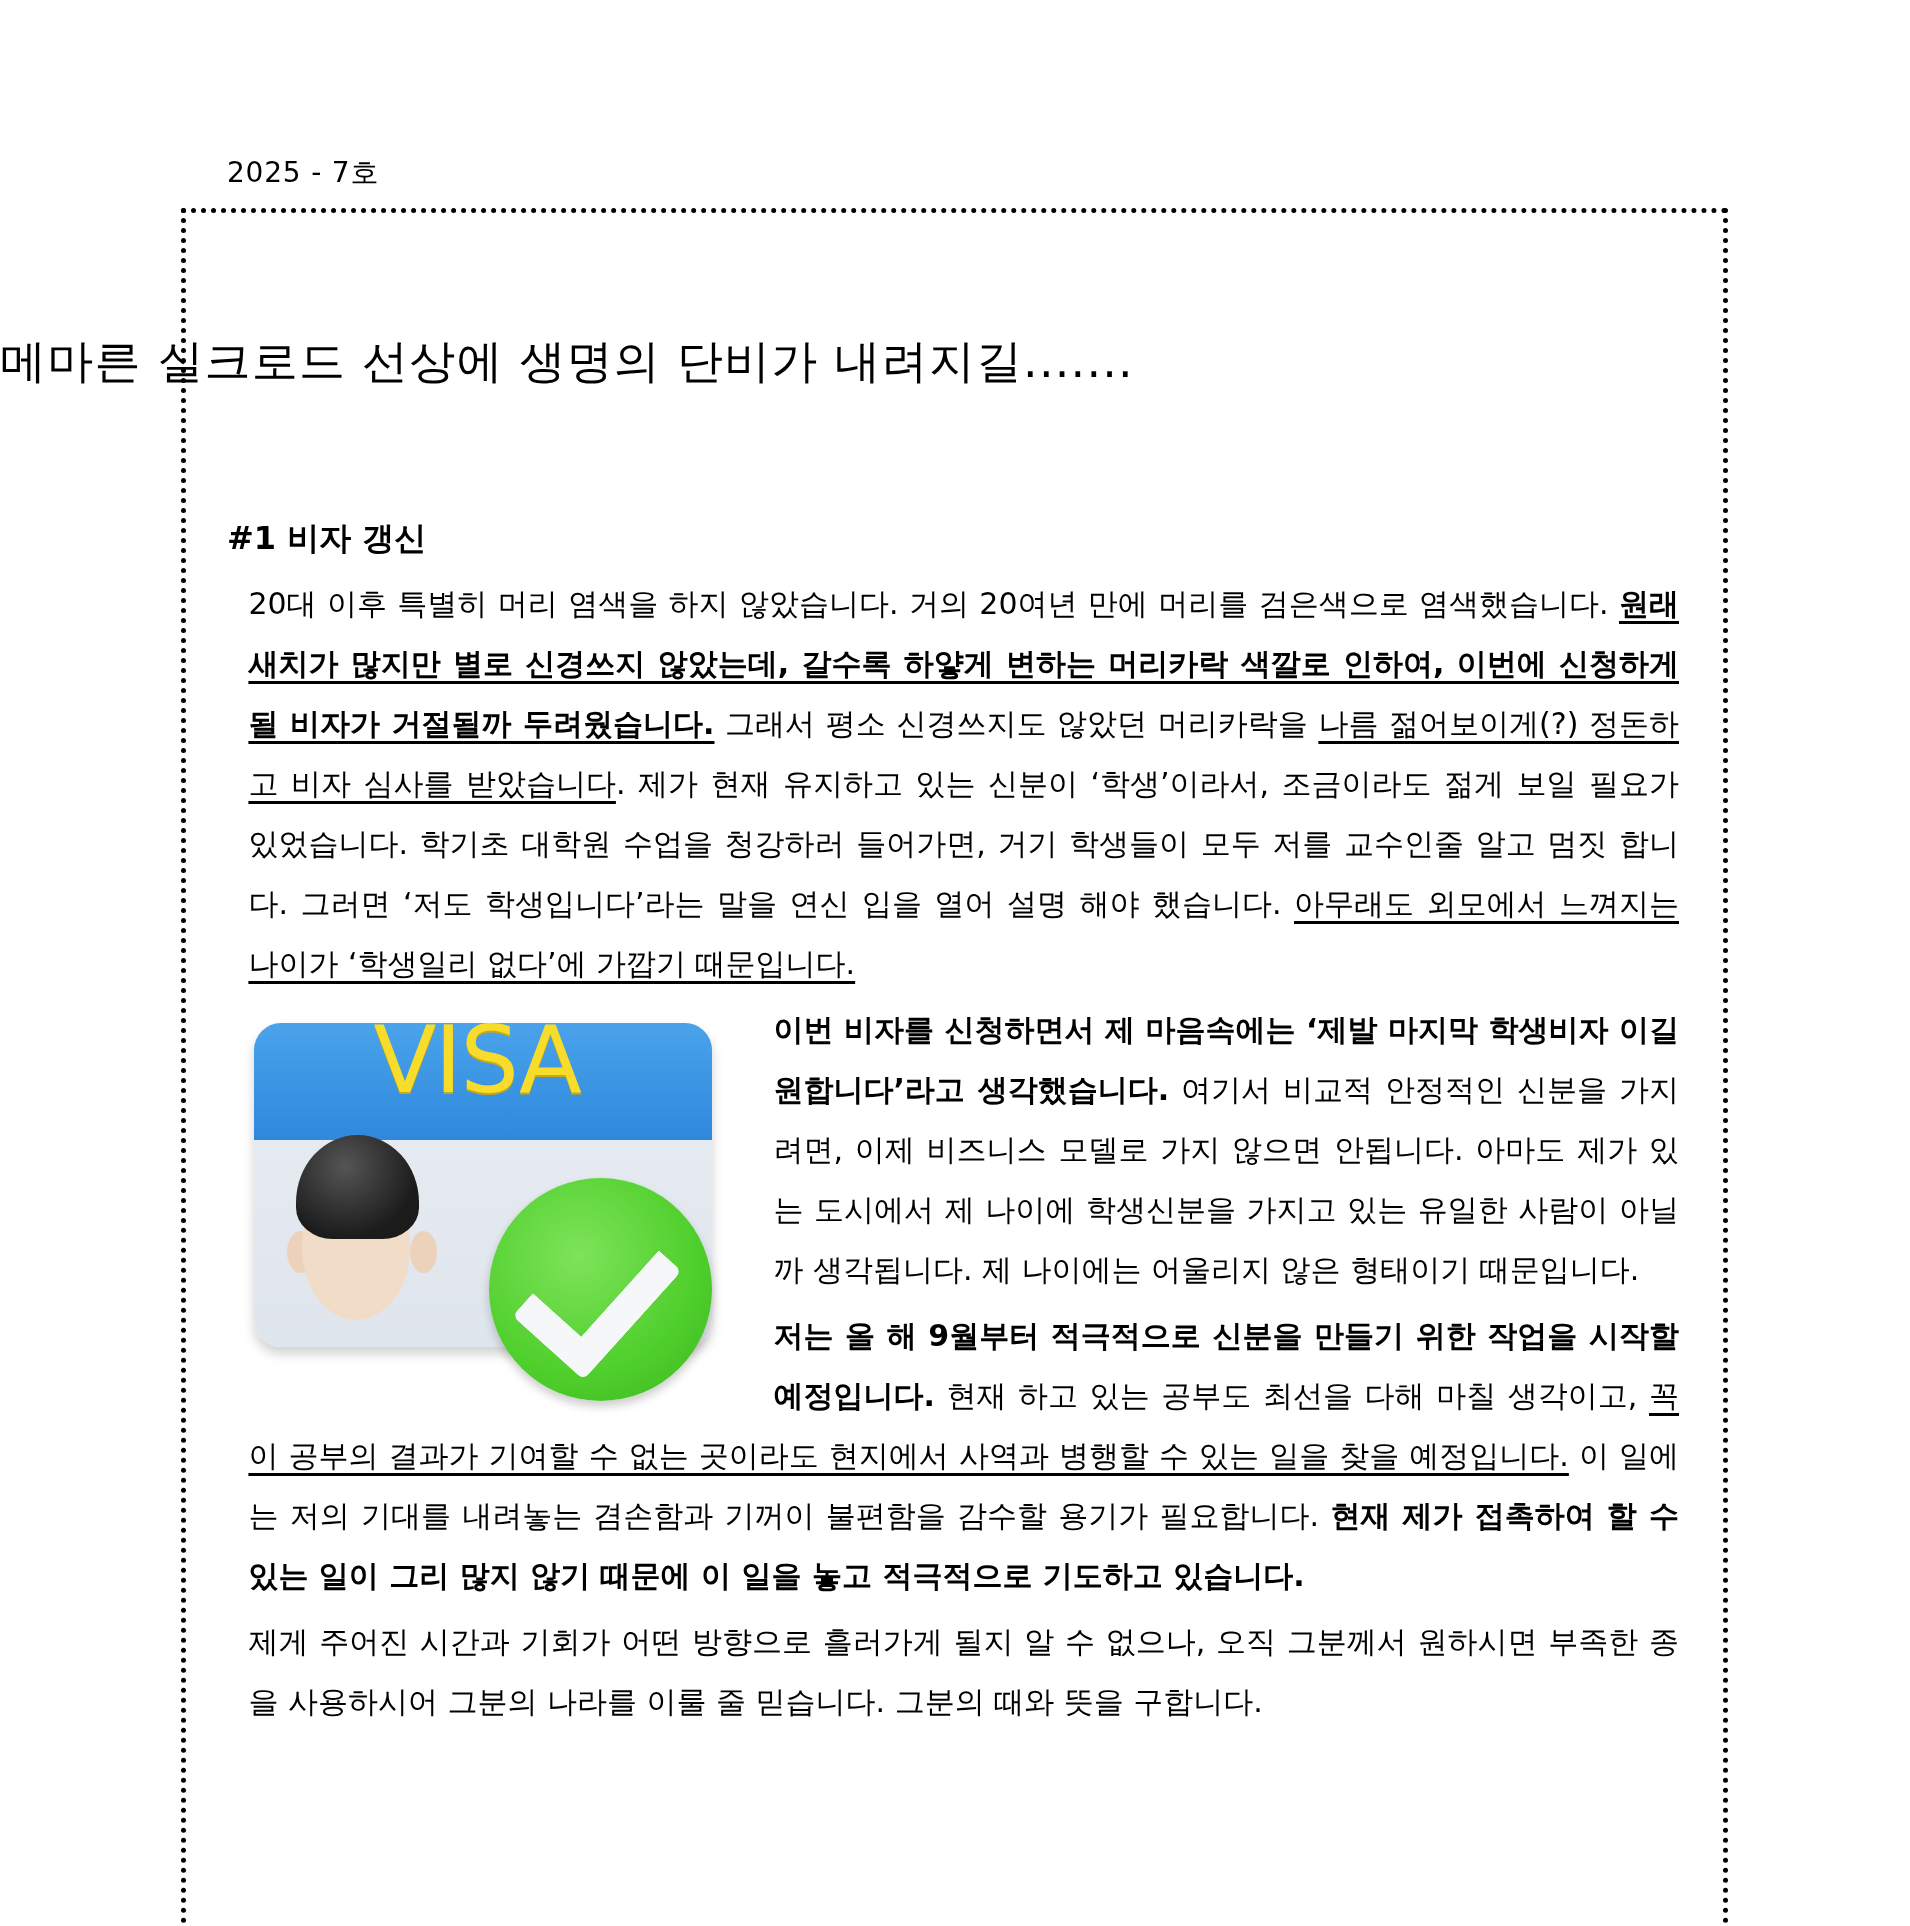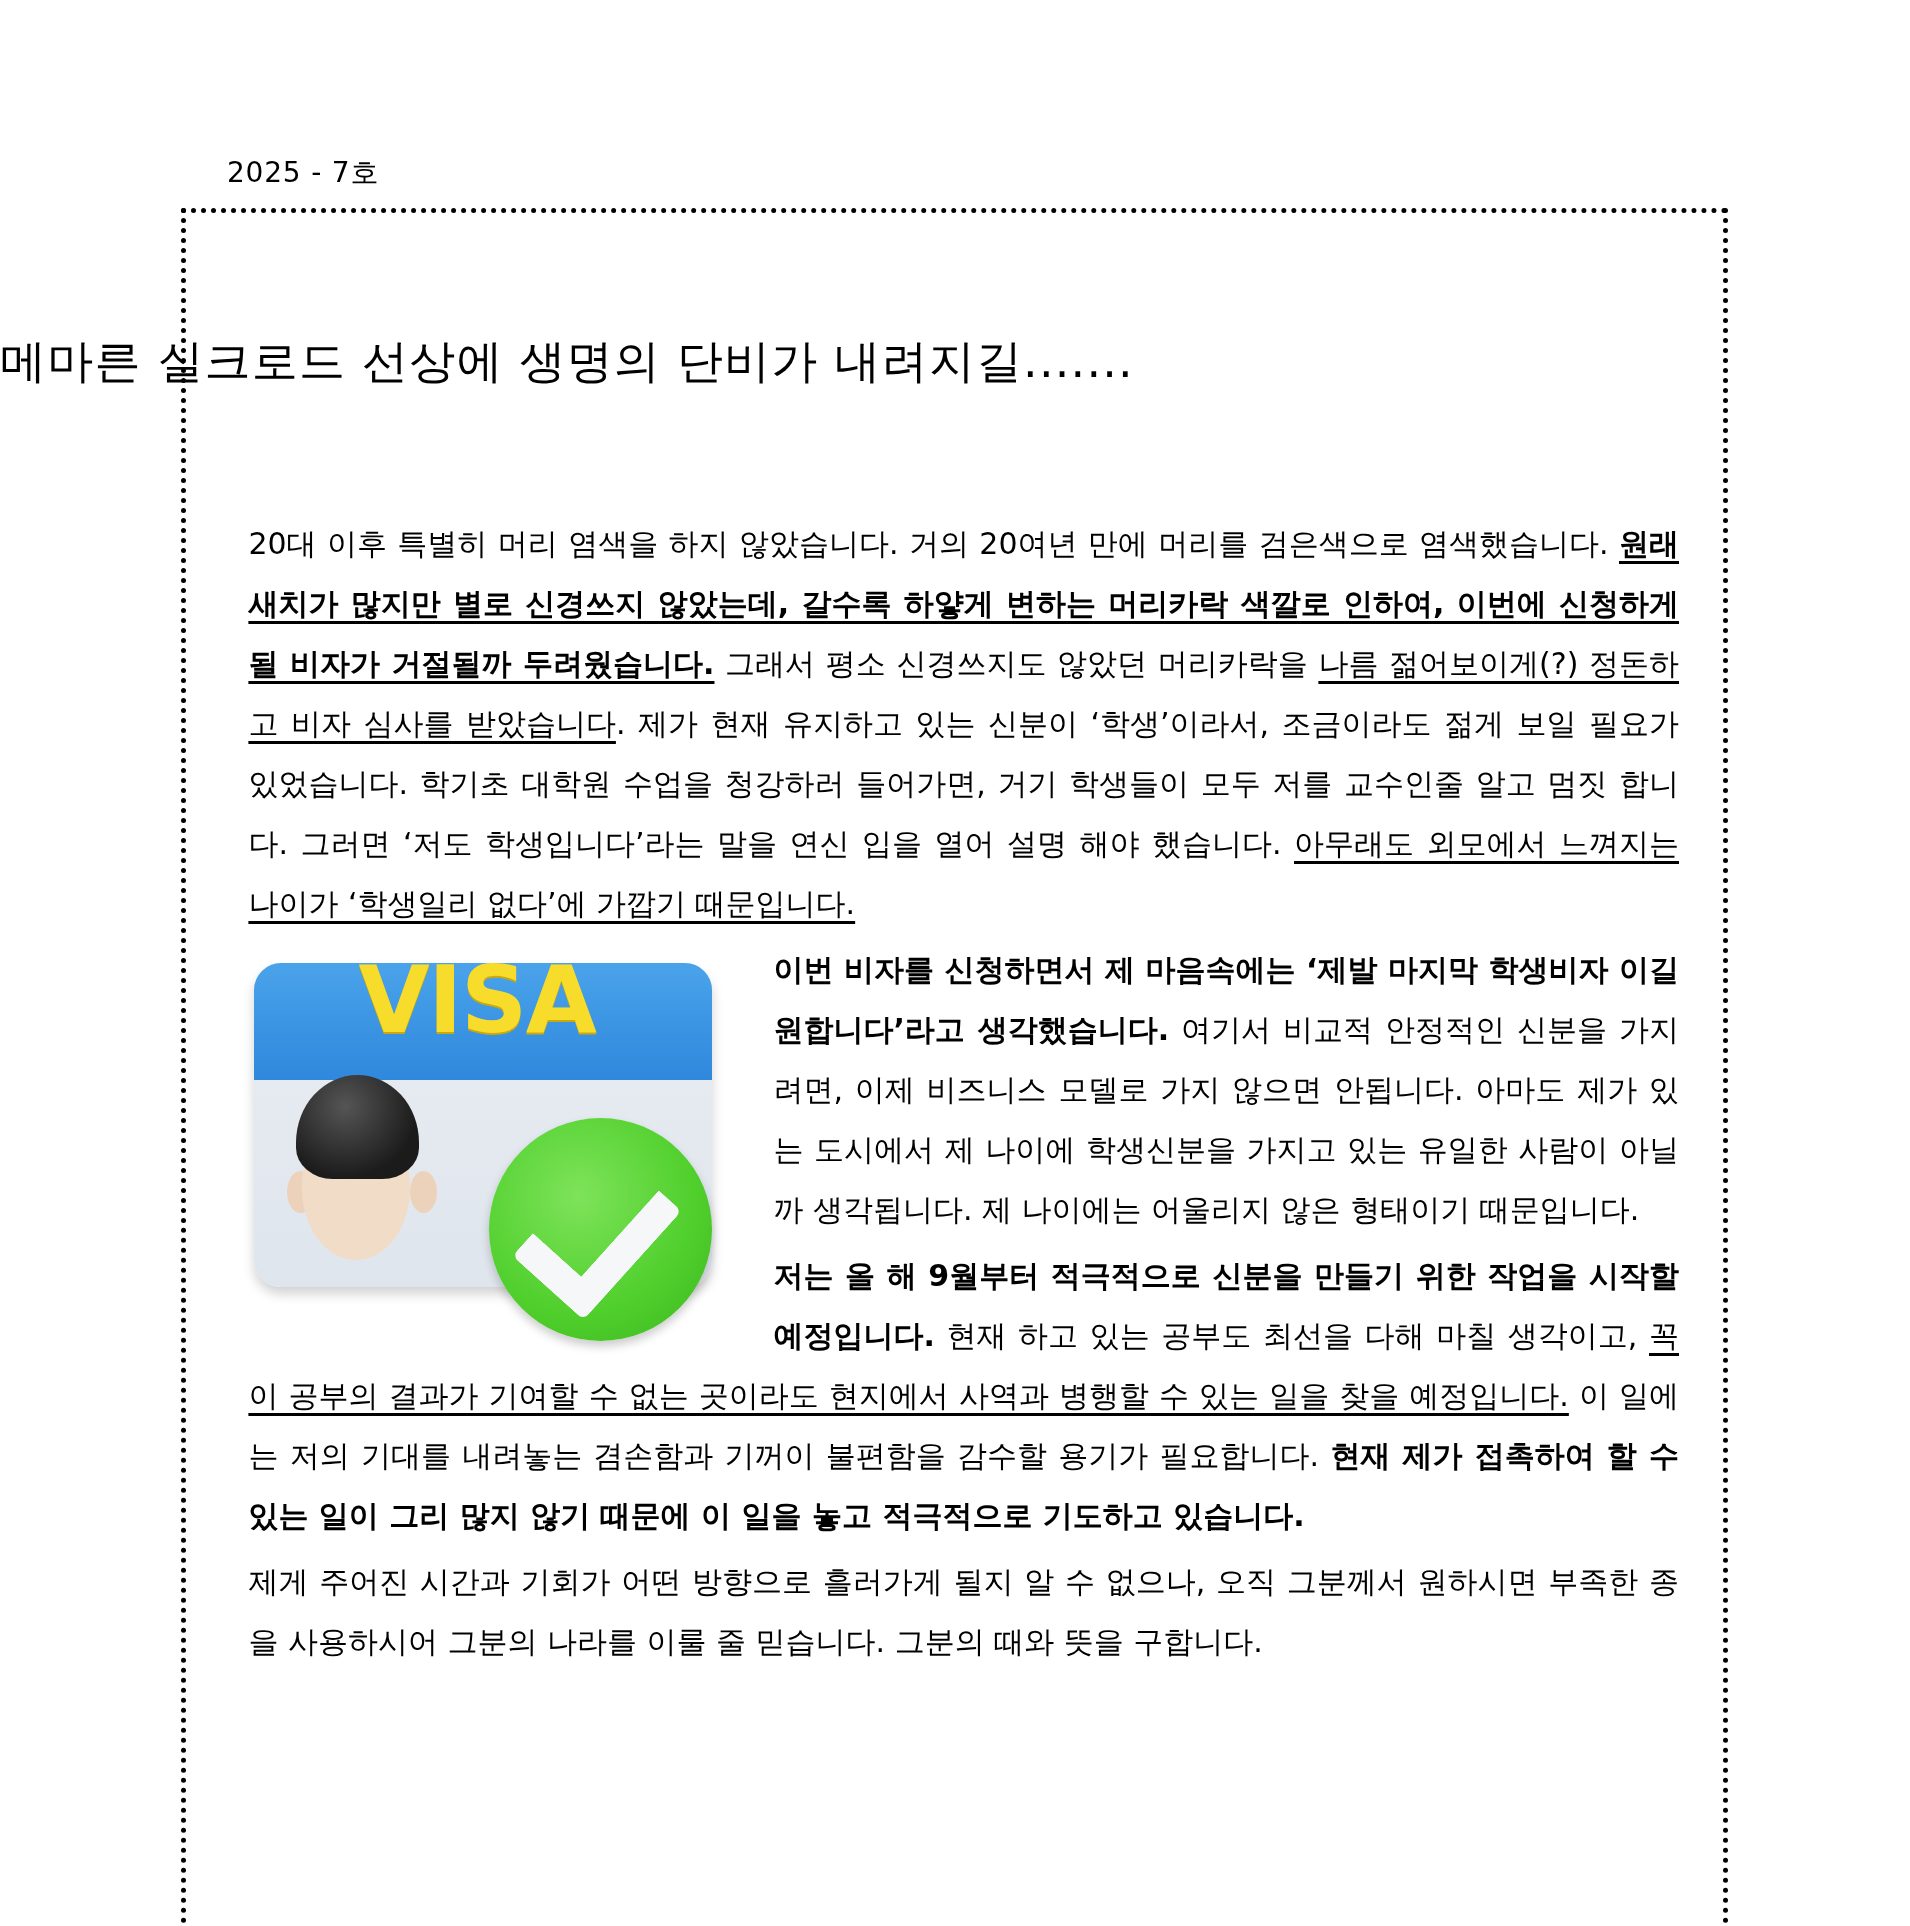--- a/index.html
+++ b/index.html
@@ -38,21 +38,21 @@
     position: absolute; left: 11.6px; top: 11.6px; width: 458px; height: 324px;
     background: linear-gradient(180deg, #e9eef4 0%, #dfe5ec 100%);
     border-radius: 27px; box-shadow: 0 7px 11.6px rgba(0,0,0,0.18); overflow: hidden;
   }
   .visa-band {
     position: absolute; left: 0; top: 0; right: 0; height: 117px;
     background: linear-gradient(180deg, #4aa3ea 0%, #2f88dc 100%);
   }
   .visa-text {
     position: absolute; left: 0; right: 12px; top: 7.7px; text-align: center;
-    font-family: "DejaVu Sans", sans-serif; font-weight: bold; font-size: 92px;
+    font-family: "DejaVu Sans", sans-serif; font-weight: normal; font-size: 92px;
     color: #f8dc2b; letter-spacing: -1.5px; text-shadow: 0 2.3px 0 #c9a90e;
   }
   .face {
     position: absolute; left: 21px; top: 89px; width: 166px; height: 216px;
   }
   .face .head {
     position: absolute; left: 27px; top: 65px; width: 108px; height: 143px;
     background: #f1dcc8; border-radius: 48% 48% 50% 50%;
   }
   .face .ear-l, .face .ear-r {
@@ -80,20 +80,21 @@
 </head>
 <body>
 
 <div class="issue">2025 - 7호</div>
 
 <div class="frame"></div>
 
 <div class="title">메마른 실크로드 선상에 생명의 단비가 내려지길.......</div>
 
 <div class="content">
+  <div class="heading">#1 비자 갱신</div>
 
   <p class="indent-s">
     <span>20대 이후 특별히 머리 염색을 하지 않았습니다. 거의 20여년 만에 머리를 검은색으로 염색했습니다. </span><span class="b u">원래 새치가 많지만 별로 신경쓰지 않았는데, 갈수록 하얗게 변하는 머리카락 색깔로 인하여, 이번에 신청하게 될 비자가 거절될까 두려웠습니다.</span><span> 그래서 평소 신경쓰지도 않았던 머리카락을 </span><span class="u">나름 젊어보이게(?) 정돈하고 비자 심사를 받았습니다</span><span>. 제가 현재 유지하고 있는 신분이 ‘학생’이라서, 조금이라도 젊게 보일 필요가 있었습니다. 학기초 대학원 수업을 청강하러 들어가면, 거기 학생들이 모두 저를 교수인줄 알고 멈짓 합니다. 그러면 ‘저도 학생입니다’라는 말을 연신 입을 열어 설명 해야 했습니다. </span><span class="u">아무래도 외모에서 느껴지는 나이가 ‘학생일리 없다’에 가깝기 때문입니다. </span>
   </p>
 
   <div class="visa-float">
     <div class="visa-card">
       <div class="visa-band"></div>
       <div class="visa-text">VISA</div>
       <div class="face">

